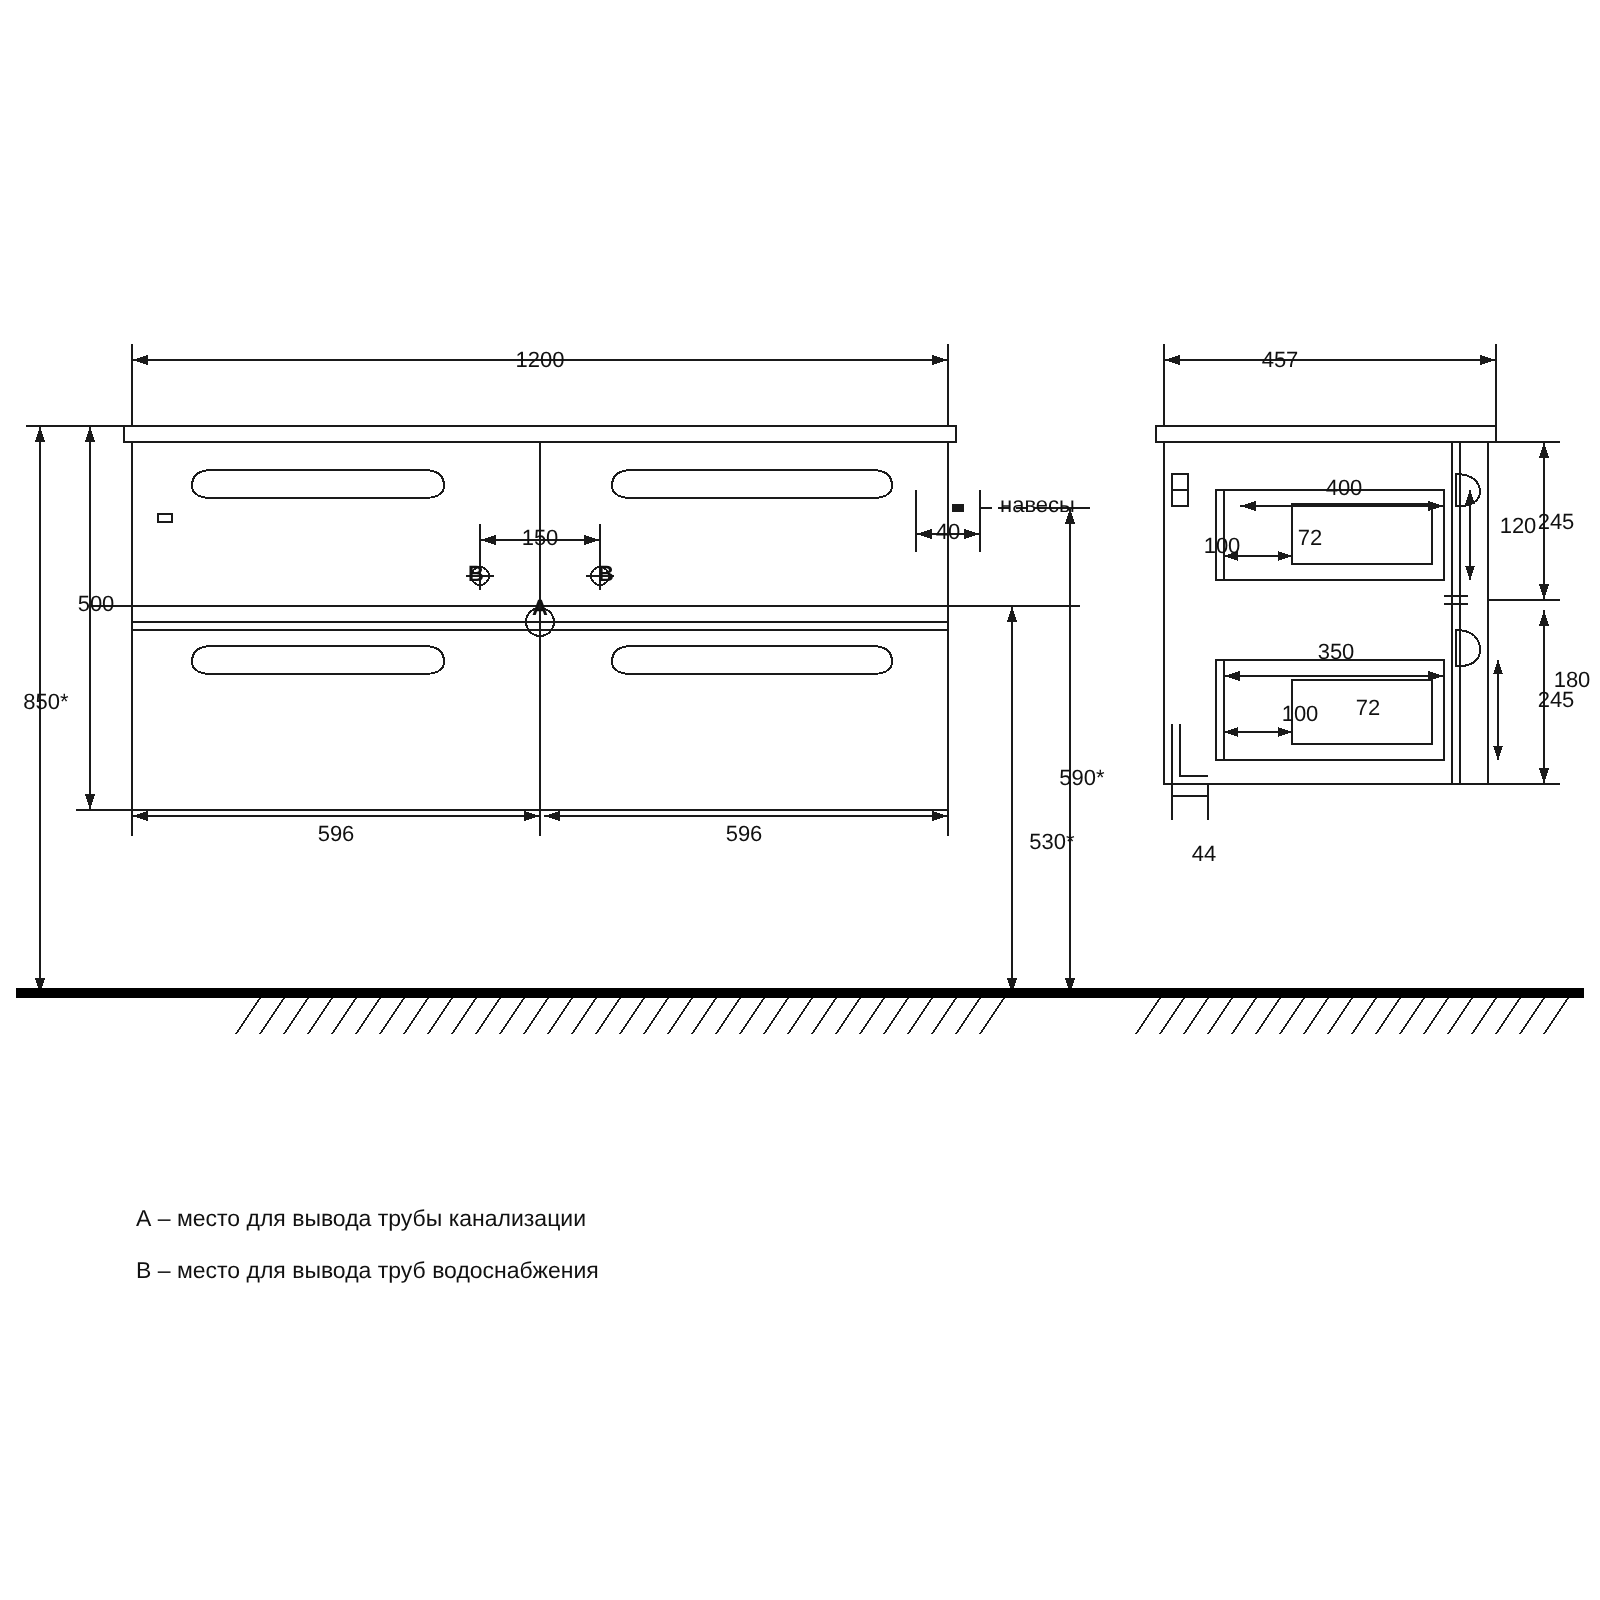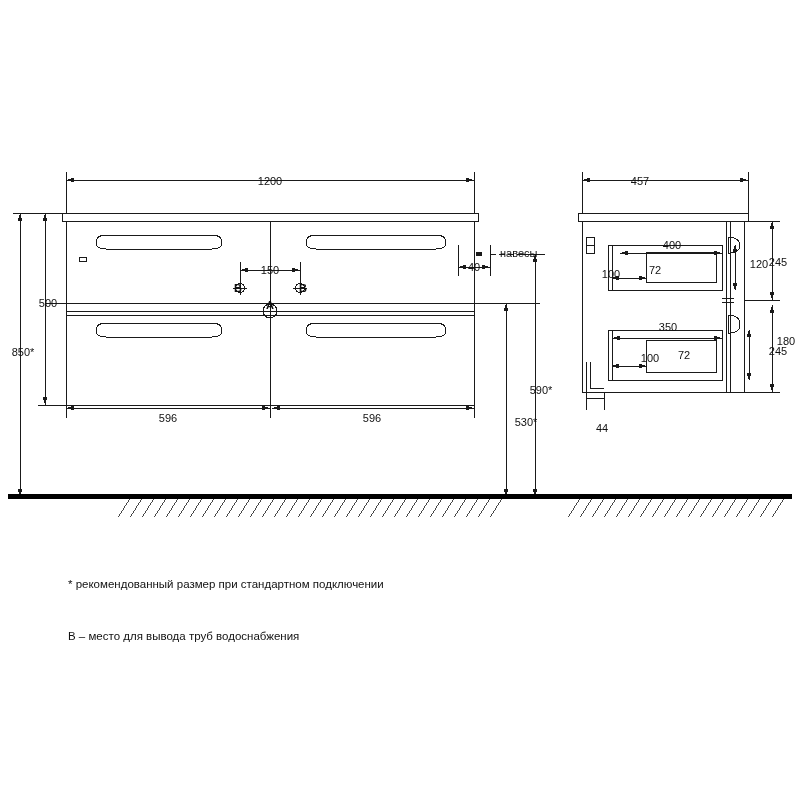--- a/index.html
+++ b/index.html
@@ -292,16 +292,16 @@
   <div class="lbl center-anchor" style="left:655px; top:270px;">72</div>
   <div class="lbl center-anchor" style="left:740px; top:264px;margin-left:19px;">120</div>
   <div class="lbl center-anchor" style="left:778px; top:262px;">245</div>
   <div class="lbl center-anchor" style="left:668px; top:327px;">350</div>
   <div class="lbl center-anchor" style="left:650px; top:358px;">100</div>
   <div class="lbl center-anchor" style="left:684px; top:355px;">72</div>
   <div class="lbl center-anchor" style="left:786px; top:341px;">180</div>
   <div class="lbl center-anchor" style="left:778px; top:351px;">245</div>
   <div class="lbl center-anchor" style="left:602px; top:428px;">44</div>
 
-  <div class="note" style="left:68px; top:578px;">* рекомендованный размер при стандартном подключении</div>
+  <div class="note" style="left:68px; top:604px;">А – место для вывода трубы канализации</div>
   <div class="note" style="left:68px; top:630px;">В – место для вывода труб водоснабжения</div>
 
 </div>
 
 </body></html>

